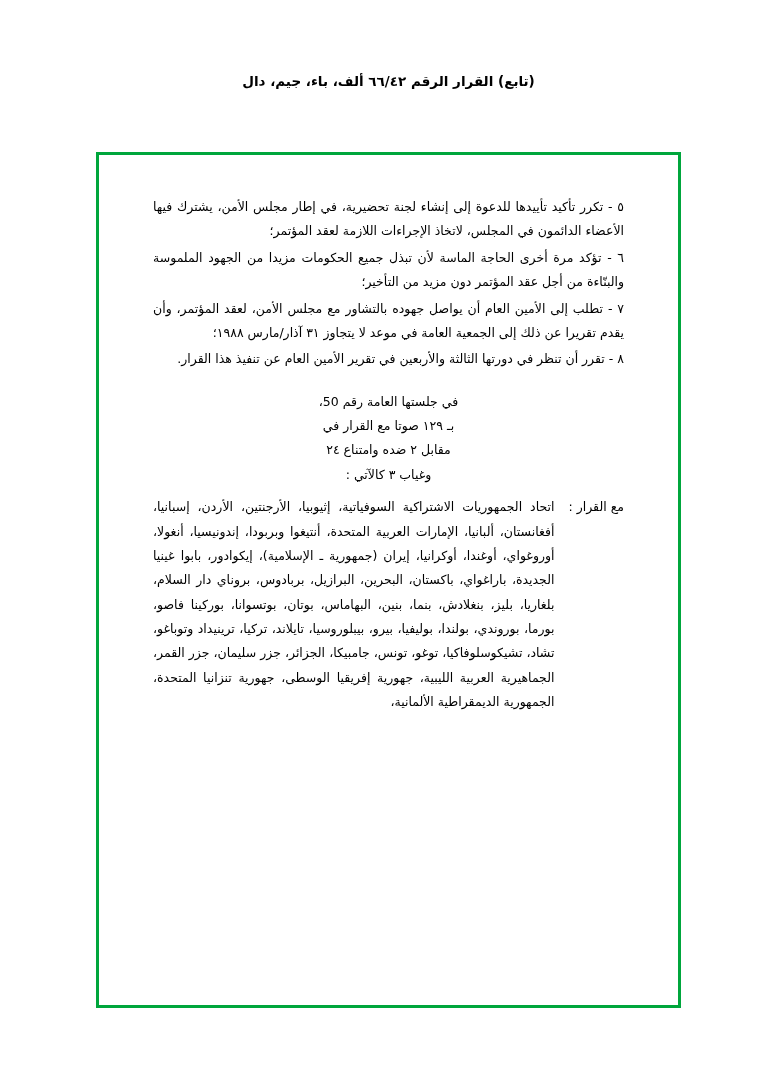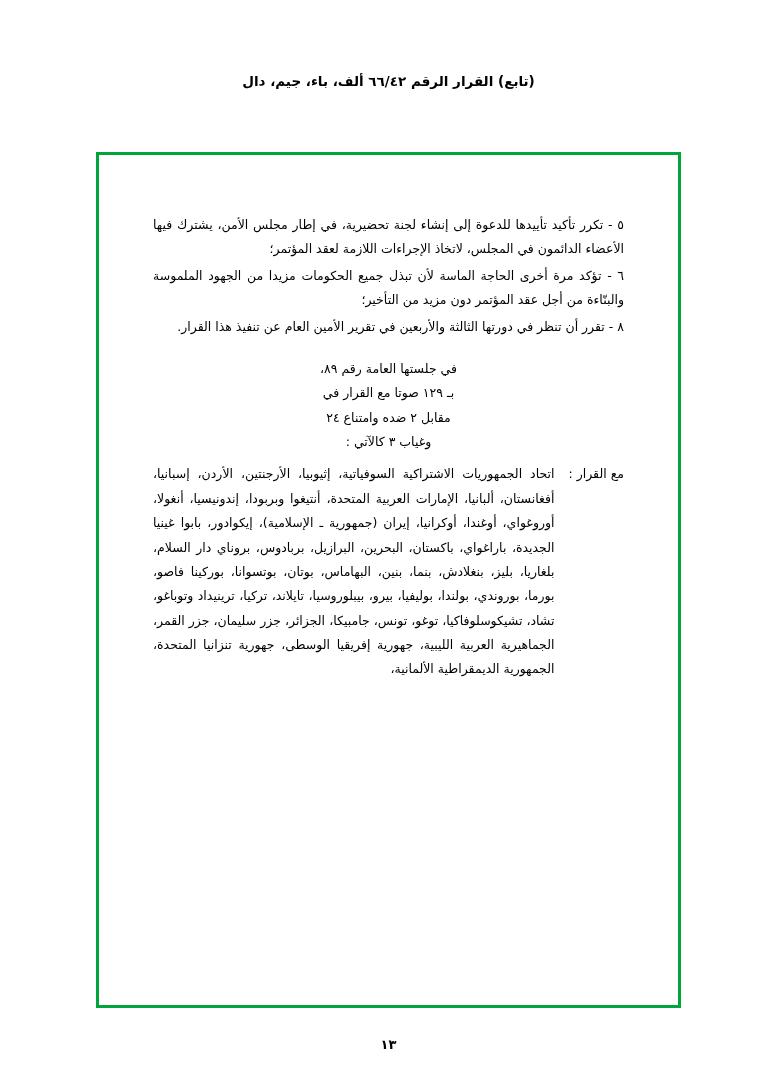--- a/index.html
+++ b/index.html
@@ -43,21 +43,21 @@
     position: absolute;
     top: 152px;
     right: 96px;
     left: 96px;
     height: 856px;
     border: 3px solid #00a63c;
     box-sizing: border-box;
     background: #ffffff;
   }
   .frame-inner {
-    padding: 58px 54px 20px 54px;
+    padding: 40px 54px 20px 54px;
     direction: rtl;
   }
   .para {
     font-size: 12.5px;
     line-height: 1.95;
     text-align: justify;
     text-align-last: right;
     margin: 0 0 1px 0;
     direction: rtl;
   }
@@ -111,32 +111,32 @@
 
   <div class="header">
     <div class="doc-title">(تابع) القرار الرقم ٦٦/٤٢ ألف، باء، جيم، دال</div>
   </div>
 
   <div class="frame">
     <div class="frame-inner">
 
       <p class="para numbered">٥ - تكرر تأكيد تأييدها للدعوة إلى إنشاء لجنة تحضيرية، في إطار مجلس الأمن، يشترك فيها الأعضاء الدائمون في المجلس، لاتخاذ الإجراءات اللازمة لعقد المؤتمر؛</p>
       <p class="para numbered">٦ - تؤكد مرة أخرى الحاجة الماسة لأن تبذل جميع الحكومات مزيدا من الجهود الملموسة والبنّاءة من أجل عقد المؤتمر دون مزيد من التأخير؛</p>
+      <p class="para numbered">٧ - تطلب إلى الأمين العام أن يواصل جهوده بالتشاور مع مجلس الأمن، لعقد المؤتمر، وأن يقدم تقريرا عن ذلك إلى الجمعية العامة في موعد لا يتجاوز ٣١ آذار/مارس ١٩٨٨؛</p>
       <p class="para numbered">٨ - تقرر أن تنظر في دورتها الثالثة والأربعين في تقرير الأمين العام عن تنفيذ هذا القرار.</p>
 
       <div class="block-vote">
-        <p class="vote-line">في جلستها العامة رقم ٨٩،</p>
+        <p class="vote-line">في جلستها العامة رقم 50،</p>
         <p class="vote-line">بـ ١٢٩ صوتا مع القرار في</p>
         <p class="vote-line">مقابل ٢ ضده وامتناع ٢٤</p>
         <p class="vote-line">وغياب ٣ كالآتي :</p>
       </div>
 
       <div class="countries">
         <div class="countries-label">مع القرار  :</div>
         <div class="countries-body">اتحاد الجمهوريات الاشتراكية السوفياتية، إثيوبيا، الأرجنتين، الأردن، إسبانيا، أفغانستان، ألبانيا، الإمارات العربية المتحدة، أنتيغوا وبربودا، إندونيسيا، أنغولا، أوروغواي، أوغندا، أوكرانيا، إيران (جمهورية ـ الإسلامية)، إيكوادور، بابوا غينيا الجديدة، باراغواي، باكستان، البحرين، البرازيل، بربادوس، بروناي دار السلام، بلغاريا، بليز، بنغلادش، بنما، بنين، البهاماس، بوتان، بوتسوانا، بوركينا فاصو، بورما، بوروندي، بولندا، بوليفيا، بيرو، بيبلوروسيا، تايلاند، تركيا، ترينيداد وتوباغو، تشاد، تشيكوسلوفاكيا، توغو، تونس، جامبيكا، الجزائر، جزر سليمان، جزر القمر، الجماهيرية العربية الليبية، جهورية إفريقيا الوسطى، جهورية تنزانيا المتحدة، الجمهورية الديمقراطية الألمانية،</div>
       </div>
 
     </div>
   </div>
 
-  <div class="page-number">١٣</div>
 
 </div>
 
 </body></html>

